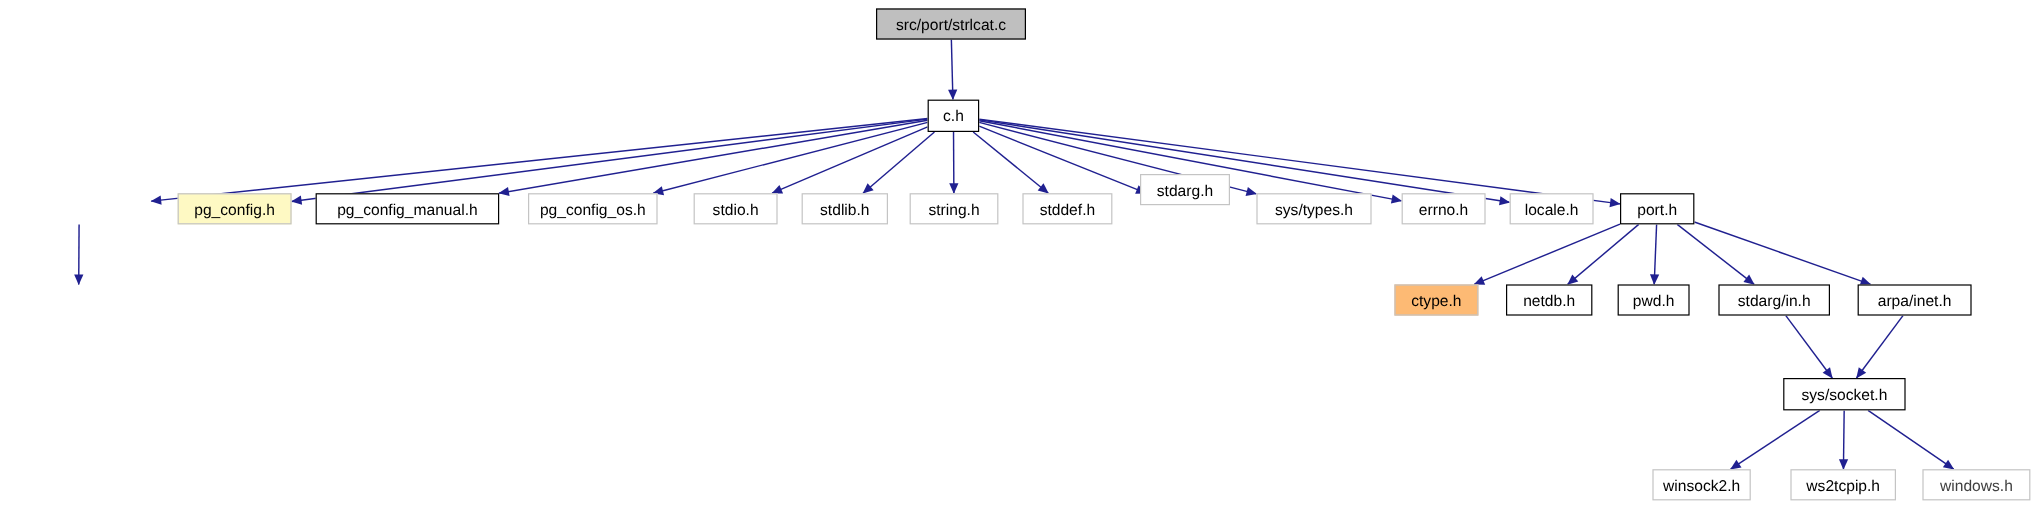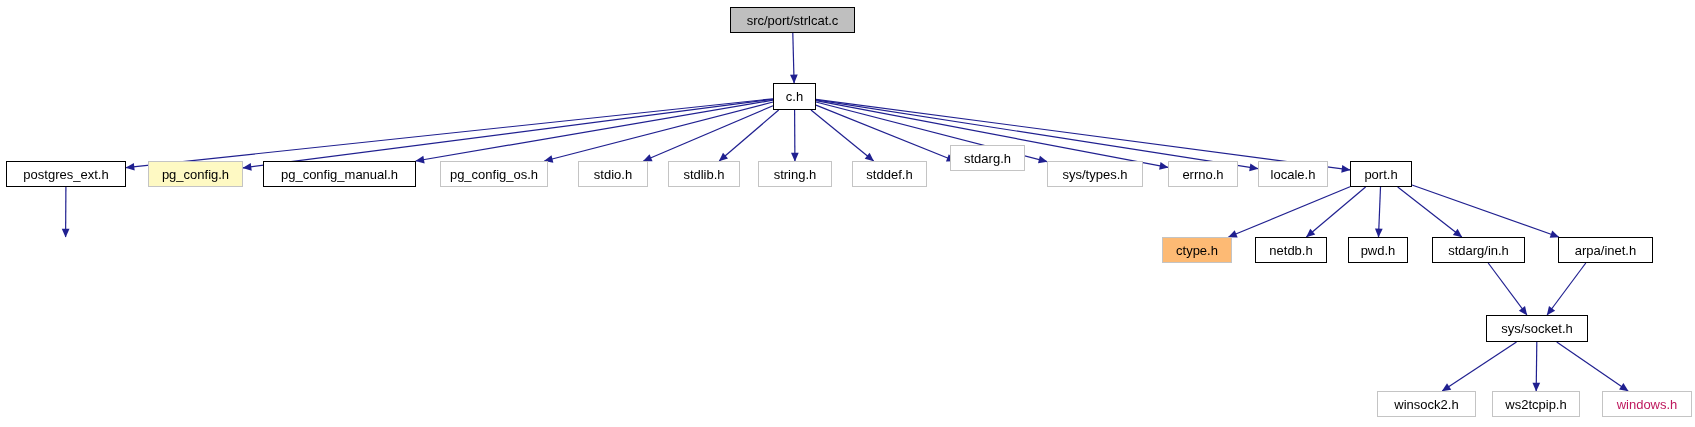--- a/index.html
+++ b/index.html
@@ -69,23 +69,20 @@
       <line x1="1516.5" y1="342.0" x2="1442.2" y2="391.0" stroke="#202090" stroke-width="1.2" marker-end="url(#arrowhead)"></line>
       <line x1="1536.8" y1="342.0" x2="1536.2" y2="391.0" stroke="#202090" stroke-width="1.2" marker-end="url(#arrowhead)"></line>
       <line x1="1556.7" y1="342.0" x2="1628.1" y2="391.0" stroke="#202090" stroke-width="1.2" marker-end="url(#arrowhead)"></line>
     </svg>
     <div class="node main" style="left: 730px; top: 7px; width: 125px; height: 26px; background: rgb(191, 191, 191); border-color: rgb(0, 0, 0); color: rgb(0, 0, 0);">
       <span>src/port/strlcat.c</span>
     </div>
     <div class="node doc" style="left: 773px; top: 83px; width: 43px; height: 27px; background: rgb(255, 255, 255); border-color: rgb(0, 0, 0); color: rgb(0, 0, 0);">
       <span>c.h</span>
     </div>
-    <div class="node doc" style="left: 6px; top: 161px; width: 120px; height: 26px; background: rgb(255, 255, 255); border-color: rgb(0, 0, 0); color: rgb(0, 0, 0);">
-      <span>postgres_ext.h</span>
-    </div>
     <div class="node undoc" style="left: 148px; top: 161px; width: 95px; height: 26px; background: #fef9c3; border-color: rgb(196, 196, 196); color: rgb(0, 0, 0);">
       <span>pg_config.h</span>
     </div>
     <div class="node doc" style="left: 263px; top: 161px; width: 153px; height: 26px; background: rgb(255, 255, 255); border-color: rgb(0, 0, 0); color: rgb(0, 0, 0);">
       <span>pg_config_manual.h</span>
     </div>
     <div class="node undoc" style="left: 440px; top: 161px; width: 108px; height: 26px; background: rgb(255, 255, 255); border-color: rgb(196, 196, 196); color: rgb(0, 0, 0);">
       <span>pg_config_os.h</span>
     </div>
     <div class="node undoc" style="left: 578px; top: 161px; width: 70px; height: 26px; background: rgb(255, 255, 255); border-color: rgb(196, 196, 196); color: rgb(0, 0, 0);">
@@ -120,28 +117,28 @@
     </div>
     <div class="node doc" style="left: 1255px; top: 237px; width: 72px; height: 26px; background: rgb(255, 255, 255); border-color: rgb(0, 0, 0); color: rgb(0, 0, 0);">
       <span>netdb.h</span>
     </div>
     <div class="node doc" style="left: 1348px; top: 237px; width: 60px; height: 26px; background: rgb(255, 255, 255); border-color: rgb(0, 0, 0); color: rgb(0, 0, 0);">
       <span>pwd.h</span>
     </div>
     <div class="node doc" style="left: 1432px; top: 237px; width: 93px; height: 26px; background: rgb(255, 255, 255); border-color: rgb(0, 0, 0); color: rgb(0, 0, 0);">
       <span>stdarg/in.h</span>
     </div>
-    <div class="node doc" style="left: 1548px; top: 237px; width: 95px; height: 26px; background: rgb(255, 255, 255); border-color: rgb(0, 0, 0); color: rgb(0, 0, 0); margin-left: 10px;">
+    <div class="node doc" style="left: 1548px; top: 237px; width: 95px; height: 26px; background: rgb(255, 255, 255); border-color: rgb(0, 0, 0); color: rgb(0, 0, 0);">
       <span>arpa/inet.h</span>
     </div>
     <div class="node doc" style="left: 1486px; top: 315px; width: 102px; height: 27px; background: rgb(255, 255, 255); border-color: rgb(0, 0, 0); color: rgb(0, 0, 0);">
       <span>sys/socket.h</span>
     </div>
-    <div class="node undoc" style="left: 1377px; top: 391px; width: 99px; height: 26px; background: rgb(255, 255, 255); border-color: rgb(196, 196, 196); color: rgb(0, 0, 0);">
+    <div class="node undoc" style="left: 1377px; top: 391px; width: 82px; height: 26px; background: rgb(255, 255, 255); border-color: rgb(196, 196, 196); color: rgb(0, 0, 0);">
       <span>winsock2.h</span>
     </div>
     <div class="node undoc" style="left: 1492px; top: 391px; width: 88px; height: 26px; background: rgb(255, 255, 255); border-color: rgb(196, 196, 196); color: rgb(0, 0, 0);">
       <span>ws2tcpip.h</span>
     </div>
-    <div class="node undoc" style="left: 1602px; top: 391px; width: 90px; height: 26px; background: rgb(255, 255, 255); border-color: rgb(196, 196, 196); color: #be185d;">
+    <div class="node undoc" style="left: 1602px; top: 391px; width: 90px; height: 26px; background: rgb(255, 255, 255); border-color: rgb(196, 196, 196); color: #404040;">
       <span>windows.h</span>
     </div>
   </div>
 
 </body></html>

